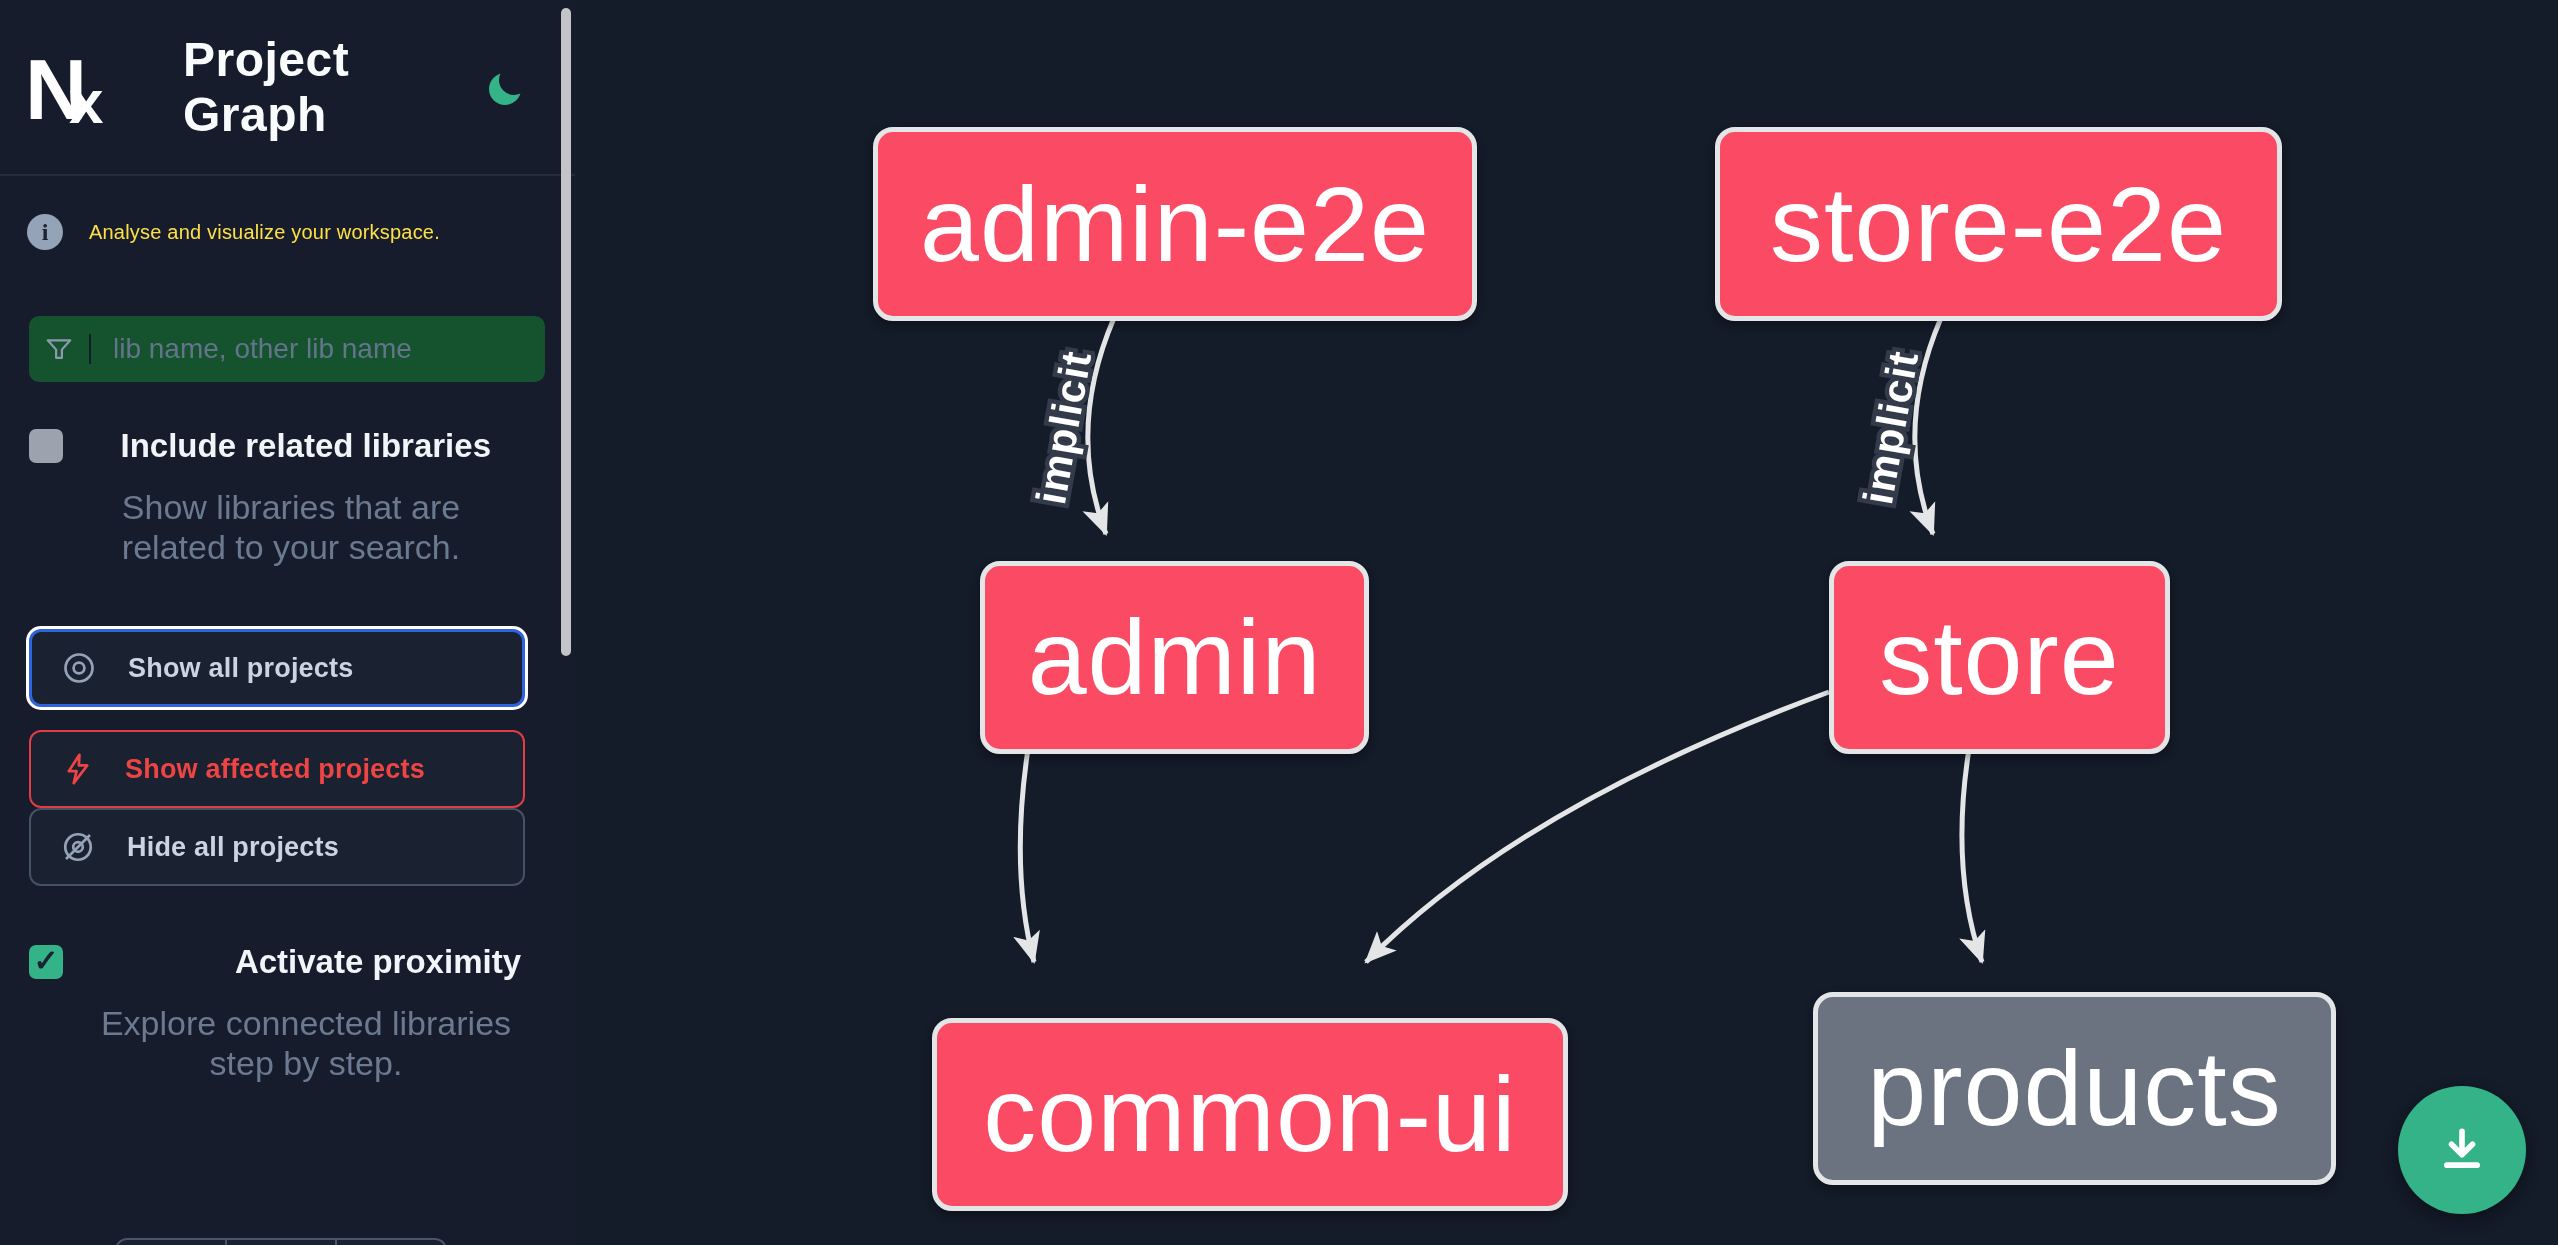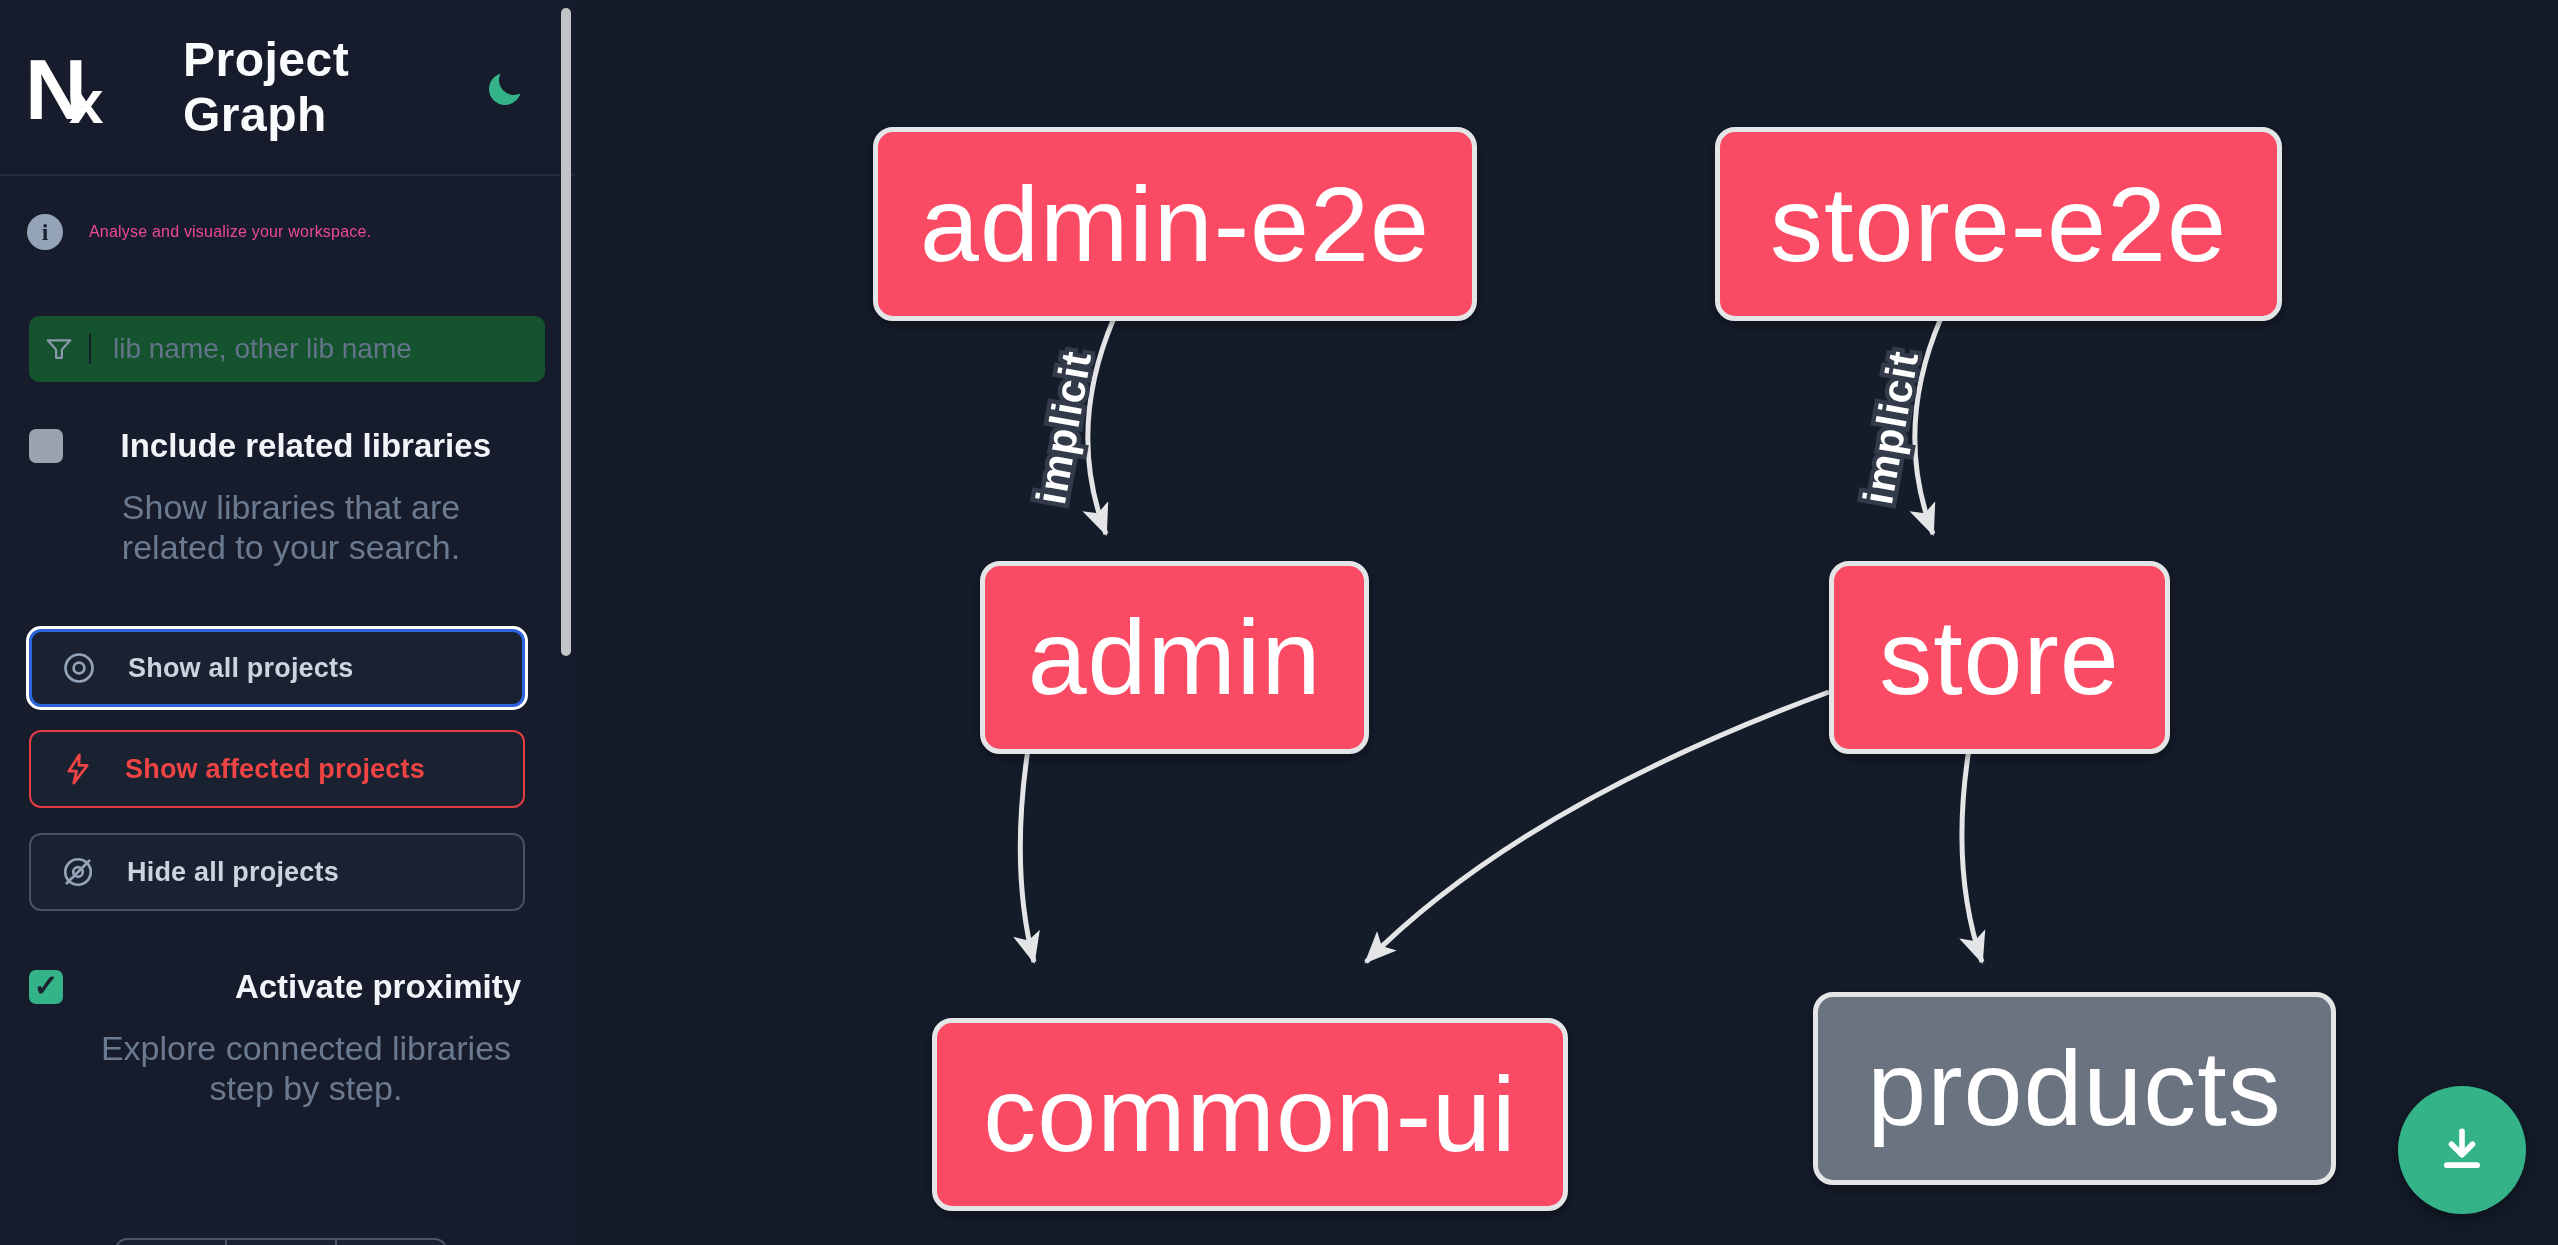--- a/index.html
+++ b/index.html
@@ -17,21 +17,21 @@
                border-bottom:2px solid #242c3c; }
   .nx-logo { width:96px; height:80px; flex:none; }
   .sb-title { flex:1; margin-left:58px; font-size:48px; font-weight:700; color:#fafbfc;
               letter-spacing:.5px; }
   .moon-btn { width:44px; height:44px; flex:none; cursor:pointer; }
 
   .sb-info { display:flex; align-items:center; gap:26px; padding:38px 30px 0 27px; }
   .info-badge { width:36px; height:36px; border-radius:50%; background:#94a3b8; flex:none;
                 display:flex; align-items:center; justify-content:center;
                 color:#1b2230; font-weight:700; font-size:24px; font-family:"Liberation Serif",serif; }
-  .sb-info-text { color:#ec4899; font-size:16px; letter-spacing:.2px; }
+  .sb-info-text { color:#fde047; font-size:20px; letter-spacing:.2px; }
 
   .search-row { display:flex; align-items:center; margin:66px 30px 0 29px; height:66px;
                 background:#14532d; border-radius:10px; overflow:hidden; }
   .search-funnel { width:62px; display:flex; align-items:center; justify-content:center;
                    border-right:2px solid #141b29; }
   .search-input { flex:1; background:transparent; border:none; outline:none; color:#dfe6f0;
                   font-size:28px; padding:0 22px; font-family:"Liberation Sans",sans-serif; }
   .search-input::placeholder { color:#64748b; }
 
   .opt { display:flex; align-items:flex-start; gap:28px; padding:0 30px 0 29px; }
@@ -132,21 +132,21 @@
 
     <div class="btn affected" style="margin-top:23px;gap:28px;">
       <span class="btn-icon">
         <svg width="34" height="34" viewBox="0 0 24 24" fill="none" stroke="#ef4444" stroke-width="1.9" stroke-linejoin="round">
             <path d="M13 2 L5.5 13.5 L11 13.5 L9 22 L18.5 9.5 L12.6 9.5 Z"></path>
           </svg>
       </span>
       <span class="btn-label">Show affected projects</span>
     </div>
 
-    <div class="btn" style="margin-top:25px;">
+    <div class="btn" style="">
       <span class="btn-icon">
         <svg width="36" height="36" viewBox="0 0 24 24" fill="none" stroke="#94a3b8" stroke-width="1.8">
           <circle cx="12" cy="12" r="8.5"></circle>
             <circle cx="12" cy="12" r="3.2"></circle>
           <line x1="4" y1="20" x2="20" y2="4"></line>
           </svg>
       </span>
       <span class="btn-label">Hide all projects</span>
     </div>
 

